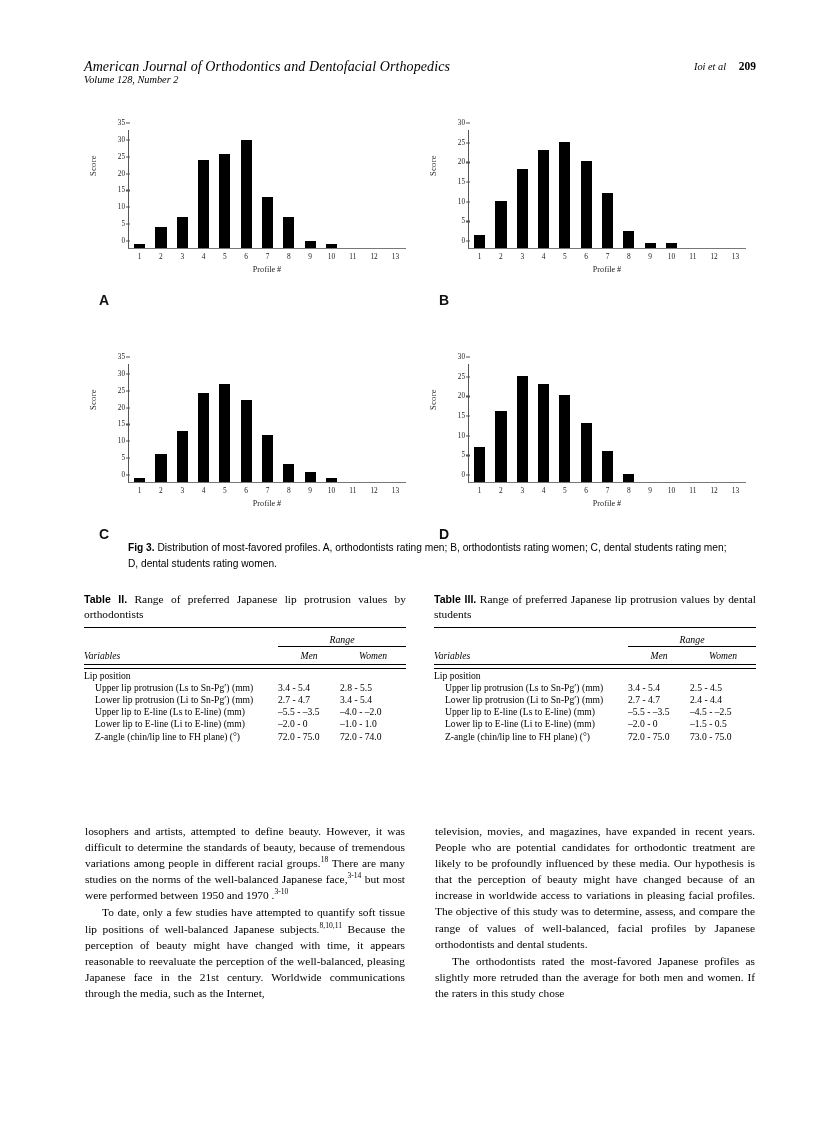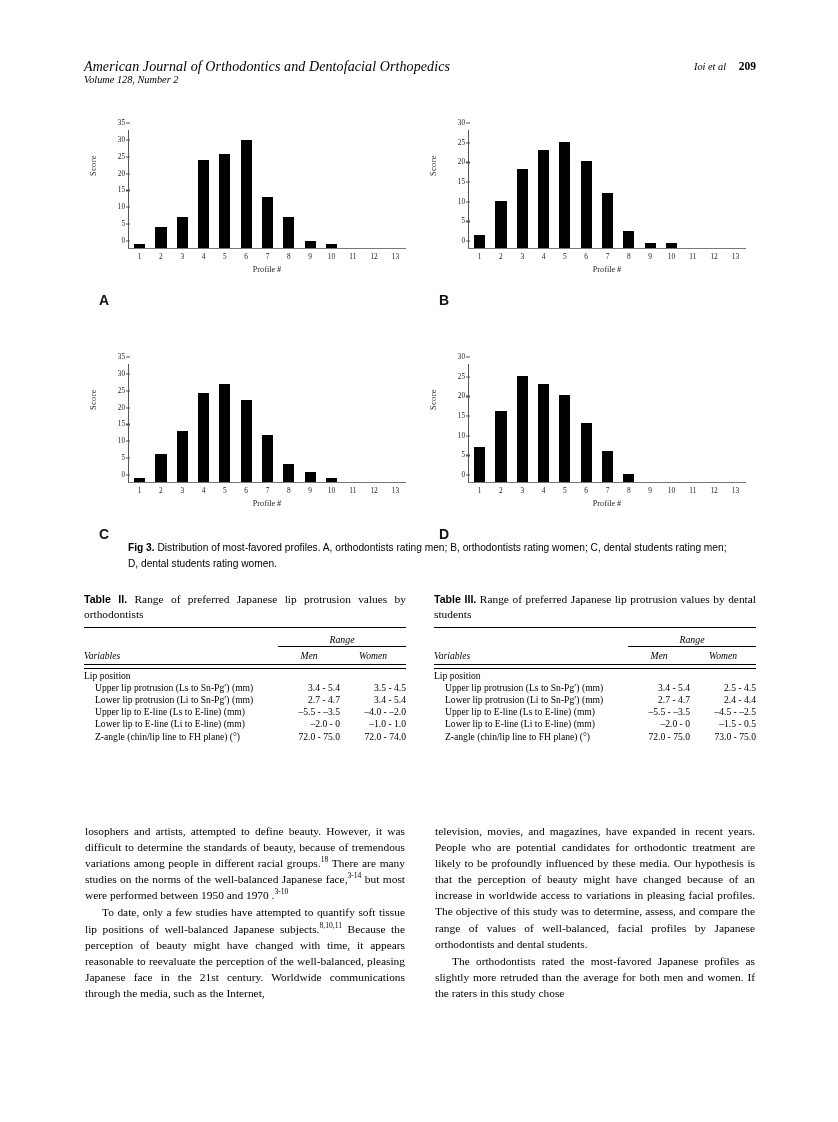--- a/index.html
+++ b/index.html
@@ -251,21 +251,21 @@
   .col-head.var { text-align: left; }
   .col-head.num { text-align: center; }
   td.vlabel {
     text-align: left;
     padding: 0.6px 0;
     white-space: nowrap;
     margin-left: 22px;
   }
   td.vlabel.indent { padding-left: 11px; }
   td.val {
-    text-align: right;
+    text-align: left;
     white-space: nowrap;
     padding: 0.6px 0;
     margin-top: 35px;
   }
   .colw-men   { width: 62px; }
   .colw-women { width: 66px; }
 
   
   .body-col {
     position: absolute;
@@ -619,21 +619,21 @@
             <td colspan="3"></td>
           </tr>
         <tr>
           <td class="vlabel" colspan="3">Lip position</td>
         </tr>
       </tbody>
       <tbody id="t2rows">
           <tr>
             <td class="vlabel indent">Upper lip protrusion (Ls to Sn-Pg′) (mm)</td>
             <td class="val">3.4 - 5.4</td>
-            <td class="val">3.5 - 4.5</td>
+            <td class="val">2.8 - 5.5</td>
           </tr>
           <tr>
             <td class="vlabel indent">Lower lip protrusion (Li to Sn-Pg′) (mm)</td>
             <td class="val">2.7 - 4.7</td>
             <td class="val">3.4 - 5.4</td>
           </tr>
           <tr>
             <td class="vlabel indent">Upper lip to E-line (Ls to E-line) (mm)</td>
             <td class="val">–5.5 - –3.5</td>
             <td class="val">–4.0 - –2.0</td>

